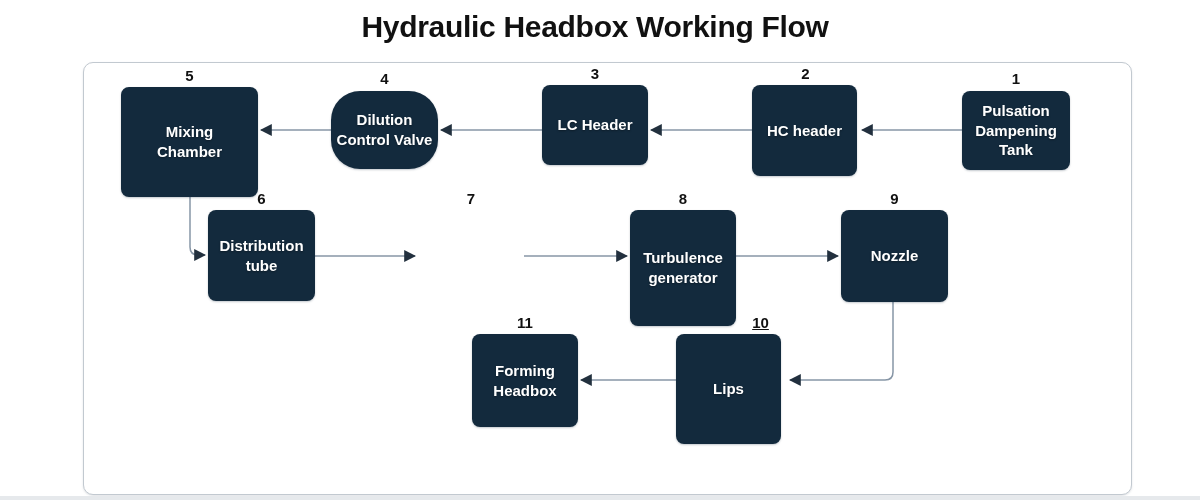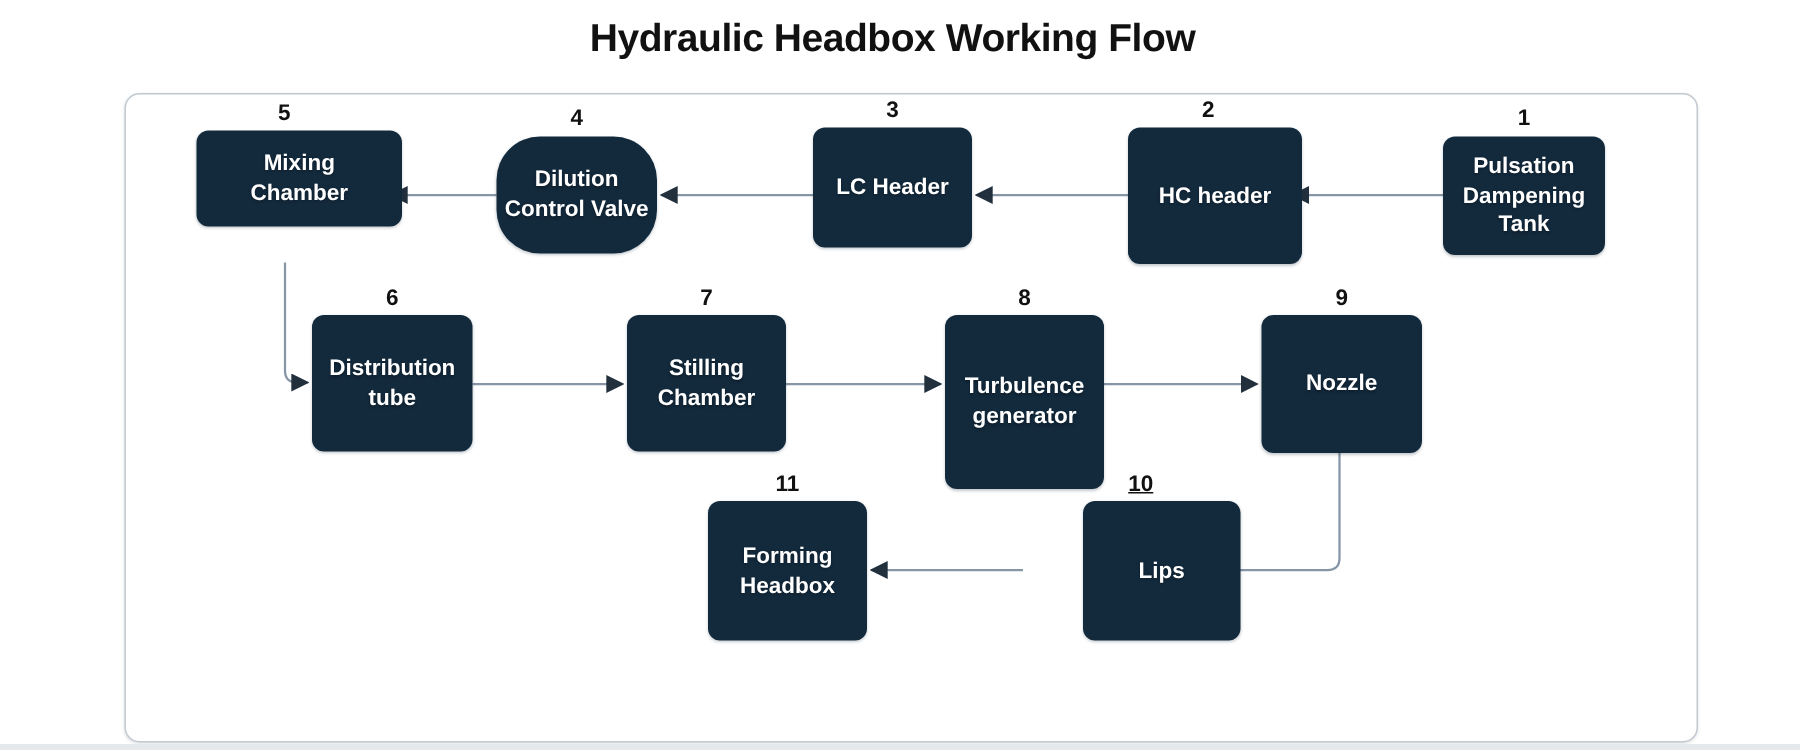--- a/index.html
+++ b/index.html
@@ -16,21 +16,21 @@
     width: 1200px;
     height: 500px;
     background: #ffffff;
   }
   .title {
     position: absolute;
     top: 10px;
     left: 0;
     width: 1190px;
     text-align: center;
-    font-size: 26px;
+    font-size: 30px;
     font-weight: 700;
     color: #111111;
     letter-spacing: -0.3px;
   }
   .frame {
     position: absolute;
     left: 83px;
     top: 62px;
     width: 1049px;
     height: 433px;
@@ -77,29 +77,29 @@
     position: absolute;
     height: 20px;
     line-height: 20px;
     text-align: center;
     font-size: 15px;
     font-weight: 700;
     color: #111111;
   }
   
   .n1  { left: 962px; top:  91px; width: 108px; height: 79px; }
-  .n2  { left: 752px; top:  85px; width: 116px; height: 91px; }
+  .n2  { left: 752px; top:  85px; width: 105px; height: 91px; }
   .n3  { left: 542px; top:  85px; width: 106px; height: 80px; }
   .n4  { left: 331px; top:  91px; width: 107px; height: 78px; border-radius: 29px; }
-  .n5  { left: 121px; top:  87px; width: 137px; height: 64px; padding: 0 26px; margin-left: 10px; }
+  .n5  { left: 121px; top:  87px; width: 137px; height: 110px; padding: 0 26px; }
   .n6  { left: 208px; top: 210px; width: 107px; height: 91px; }
   .n7  { left: 418px; top: 210px; width: 106px; height: 91px; }
   .n8  { left: 630px; top: 210px; width: 106px; height: 116px; }
   .n9  { left: 841px; top: 210px; width: 107px; height: 92px; }
-  .n10 { left: 722px; top: 334px; width: 105px; height: 93px; }
+  .n10 { left: 676px; top: 334px; width: 105px; height: 110px; }
   .n11 { left: 472px; top: 334px; width: 106px; height: 93px; }
   
   .num1  { left: 962px; top:  69px; width: 108px; }
   .num2  { left: 752px; top:  64px; width: 107px; }
   .num3  { left: 542px; top:  64px; width: 106px; }
   .num4  { left: 331px; top:  69px; width: 107px; }
   .num5  { left: 121px; top:  66px; width: 137px; }
   .num6  { left: 208px; top: 189px; width: 107px; }
   .num7  { left: 418px; top: 189px; width: 106px; }
   .num8  { left: 630px; top: 189px; width: 106px; }
@@ -147,21 +147,20 @@
   <div class="num num9">9</div>
   <div class="num num10">10</div>
   <div class="num num11">11</div>
 
   <div class="node n1">Pulsation Dampening Tank</div>
   <div class="node n2">HC header</div>
   <div class="node n3">LC Header</div>
   <div class="node n4">Dilution Control Valve</div>
   <div class="node n5">Mixing Chamber</div>
   <div class="node n6">Distribution tube</div>
-  <div class="node n7">Stilling Chamber</div>
   <div class="node n8">Turbulence generator</div>
   <div class="node n9">Nozzle</div>
   <div class="node n10">Lips</div>
   <div class="node n11">Forming Headbox</div>
 
   <div class="bottom-strip"></div>
 
 </div>
 
 </body></html>

